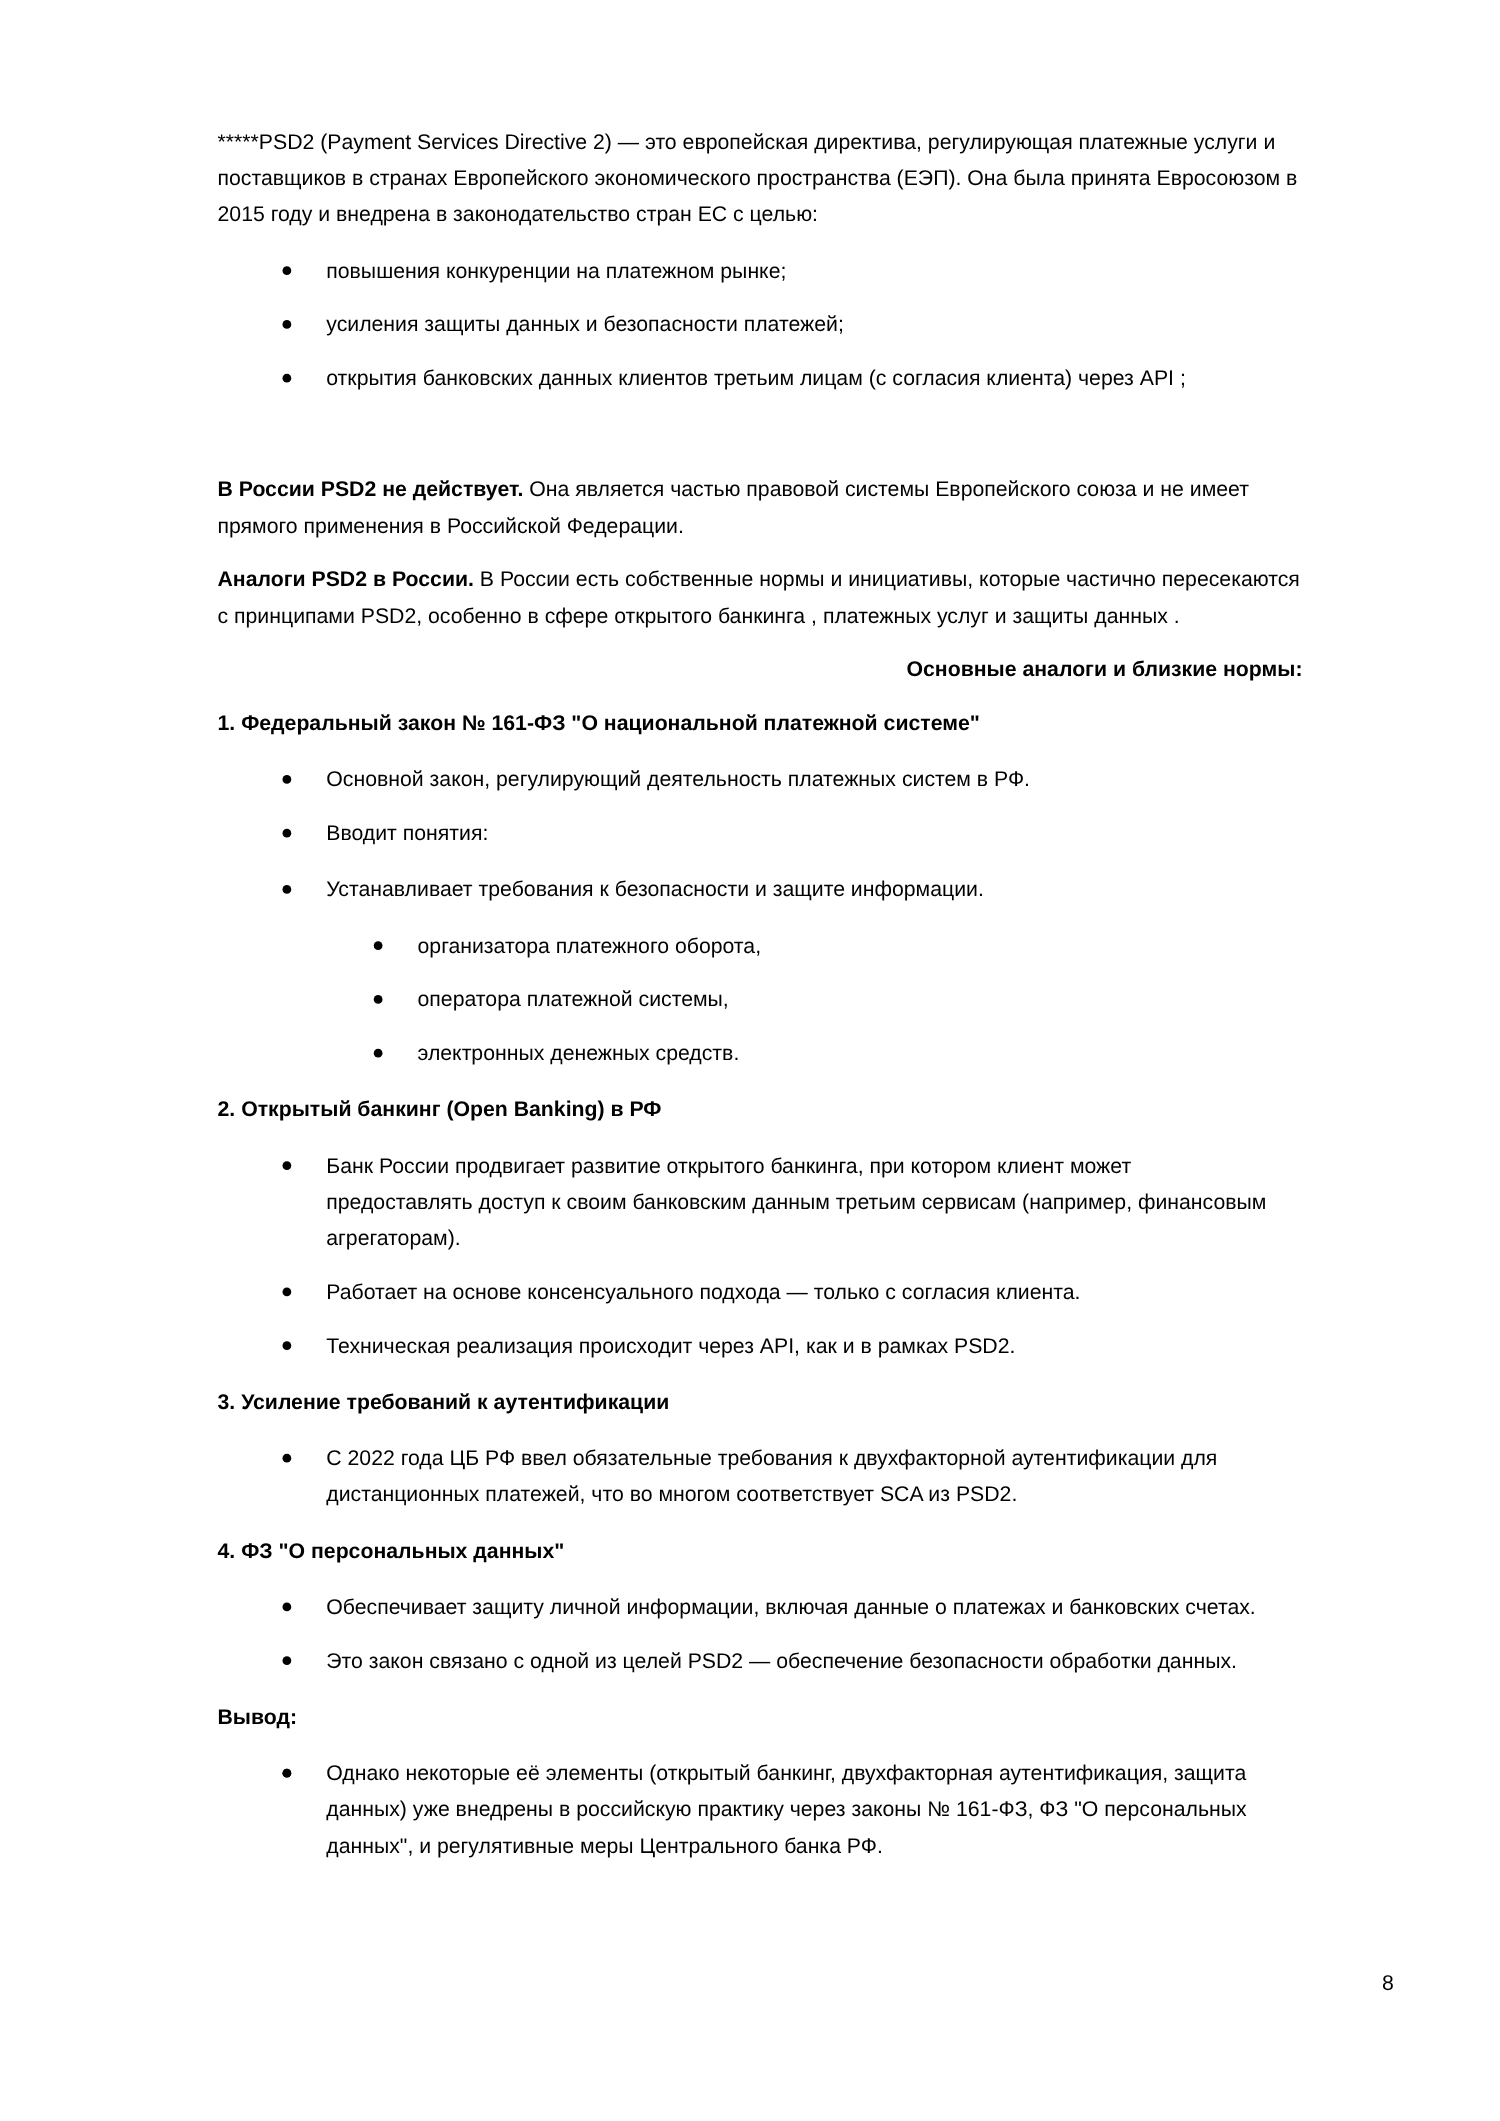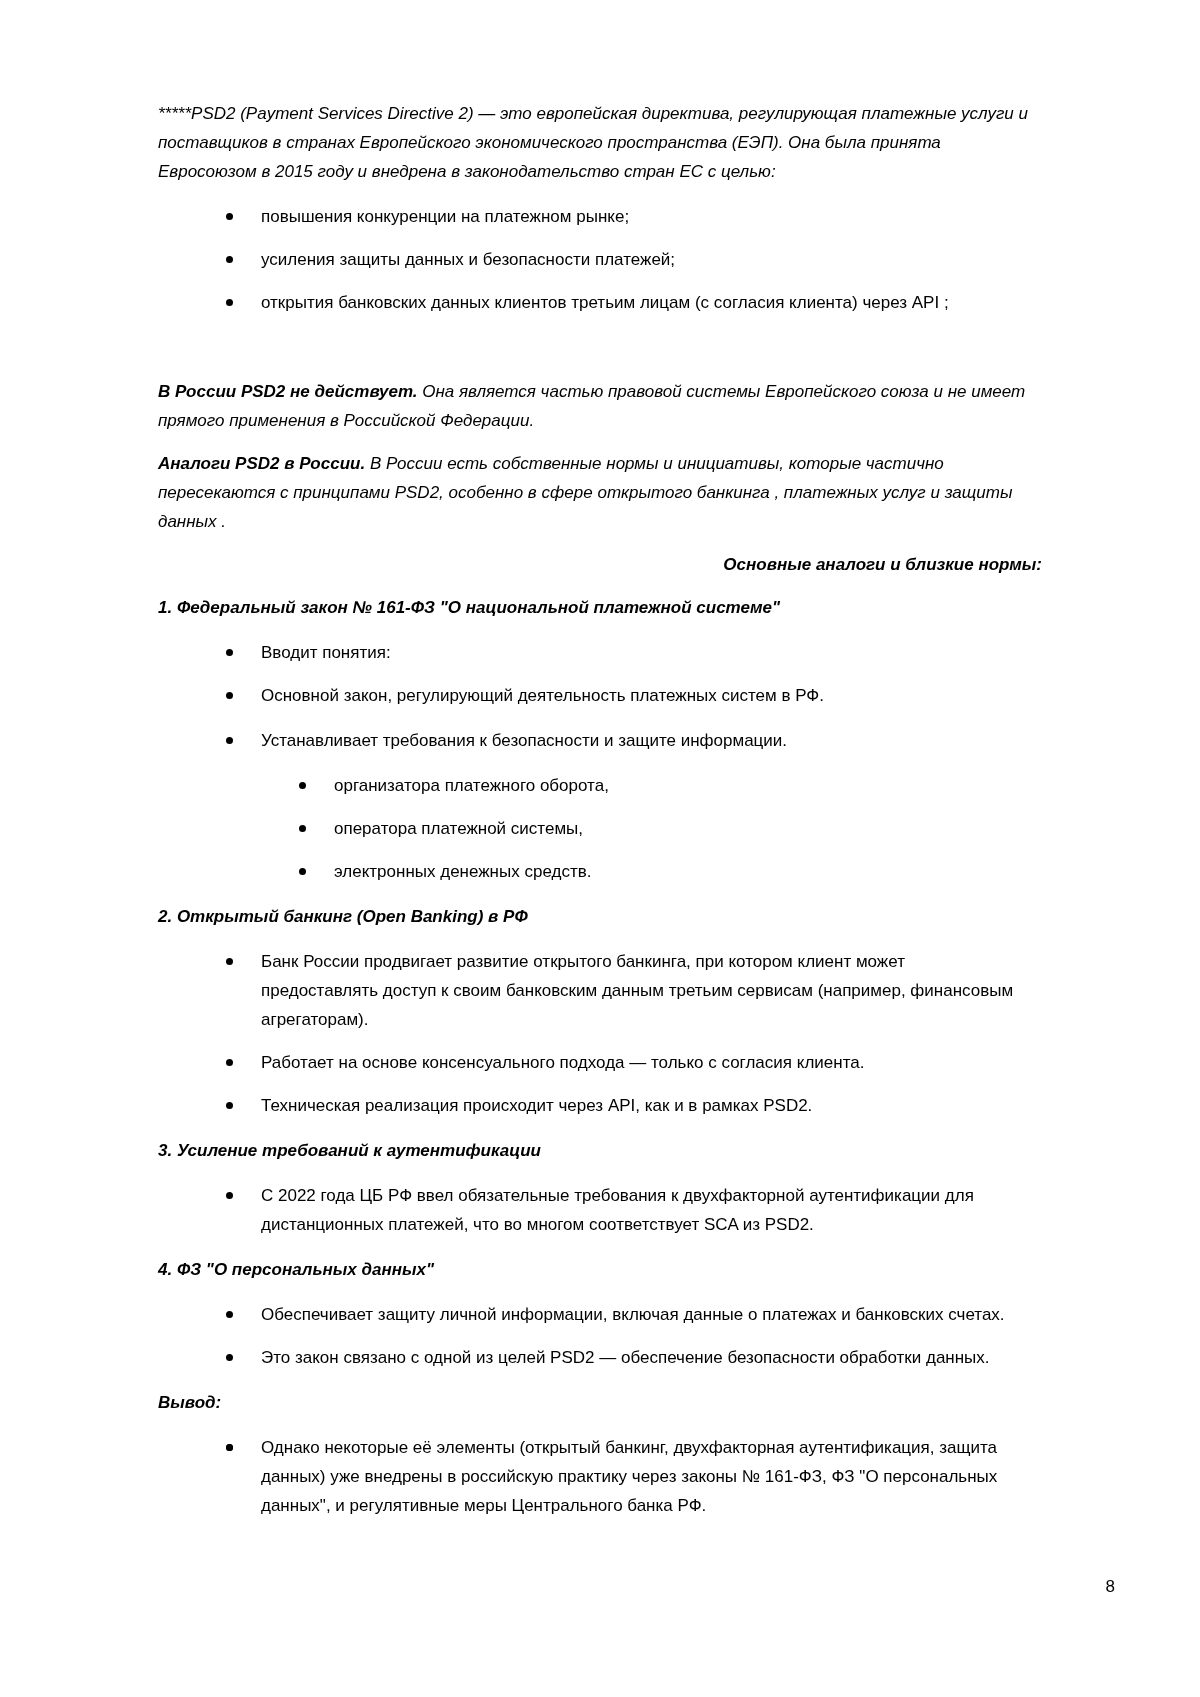--- a/index.html
+++ b/index.html
@@ -15,21 +15,21 @@
     background:#ffffff;
     overflow:hidden;
   }
   .content{
     position:absolute;
     left:158px;top:99px;
     width:884px;
     font-size:17px;
     line-height:29px;
   }
-  .para{margin:0 0 14px 0;font-style:italic;}
+  .para{margin:0 0 14px 16px;}
   .bold{font-weight:bold;}
   .indent-sm{padding-left:6px;text-align:right;}
   .list{margin:16px;}
   .li{
     position:relative;
     padding-left:87px;
     margin:0 0 14px 0;
   }
   .li .bullet{
     position:absolute;
@@ -57,22 +57,22 @@
         <div class="li"><span class="bullet"></span><span>повышения конкуренции на платежном рынке;</span></div>
         <div class="li"><span class="bullet"></span><span>усиления защиты данных и безопасности платежей;</span></div>
         <div class="li"><span class="bullet"></span><span>открытия банковских данных клиентов третьим лицам (с согласия клиента) через API ;</span></div>
       </div>
       <div class="spacer"></div>
       <div class="para"><span class="bold">В России PSD2 не действует.</span><span class=""> Она является частью правовой системы Европейского союза и не имеет прямого применения в Российской Федерации.</span></div>
       <div class="para"><span class="bold">Аналоги PSD2 в России.</span><span class=""> В России есть собственные нормы и инициативы, которые частично пересекаются с принципами PSD2, особенно в сфере открытого банкинга , платежных услуг и защиты данных .</span></div>
       <div class="para indent-sm"><span class="bold">Основные аналоги и близкие нормы:</span></div>
       <div class="para"><span class="bold">1. Федеральный закон № 161-ФЗ "О национальной платежной системе"</span></div>
       <div class="list lvl1">
+        <div class="li"><span class="bullet"></span><span>Основной закон, регулирующий деятельность платежных систем в РФ.</span></div>
         <div class="li"><span class="bullet"></span><span>Вводит понятия:</span></div>
-        <div class="li"><span class="bullet"></span><span>Основной закон, регулирующий деятельность платежных систем в РФ.</span></div>
       </div>
       <div class="list lvl1">
         <div class="li"><span class="bullet"></span><span>Устанавливает требования к безопасности и защите информации.</span></div>
       </div>
       <div class="list lvl2">
         <div class="li"><span class="bullet"></span><span>организатора платежного оборота,</span></div>
         <div class="li"><span class="bullet"></span><span>оператора платежной системы,</span></div>
         <div class="li"><span class="bullet"></span><span>электронных денежных средств.</span></div>
       </div>
       <div class="para"><span class="bold">2. Открытый банкинг (Open Banking) в РФ</span></div>

